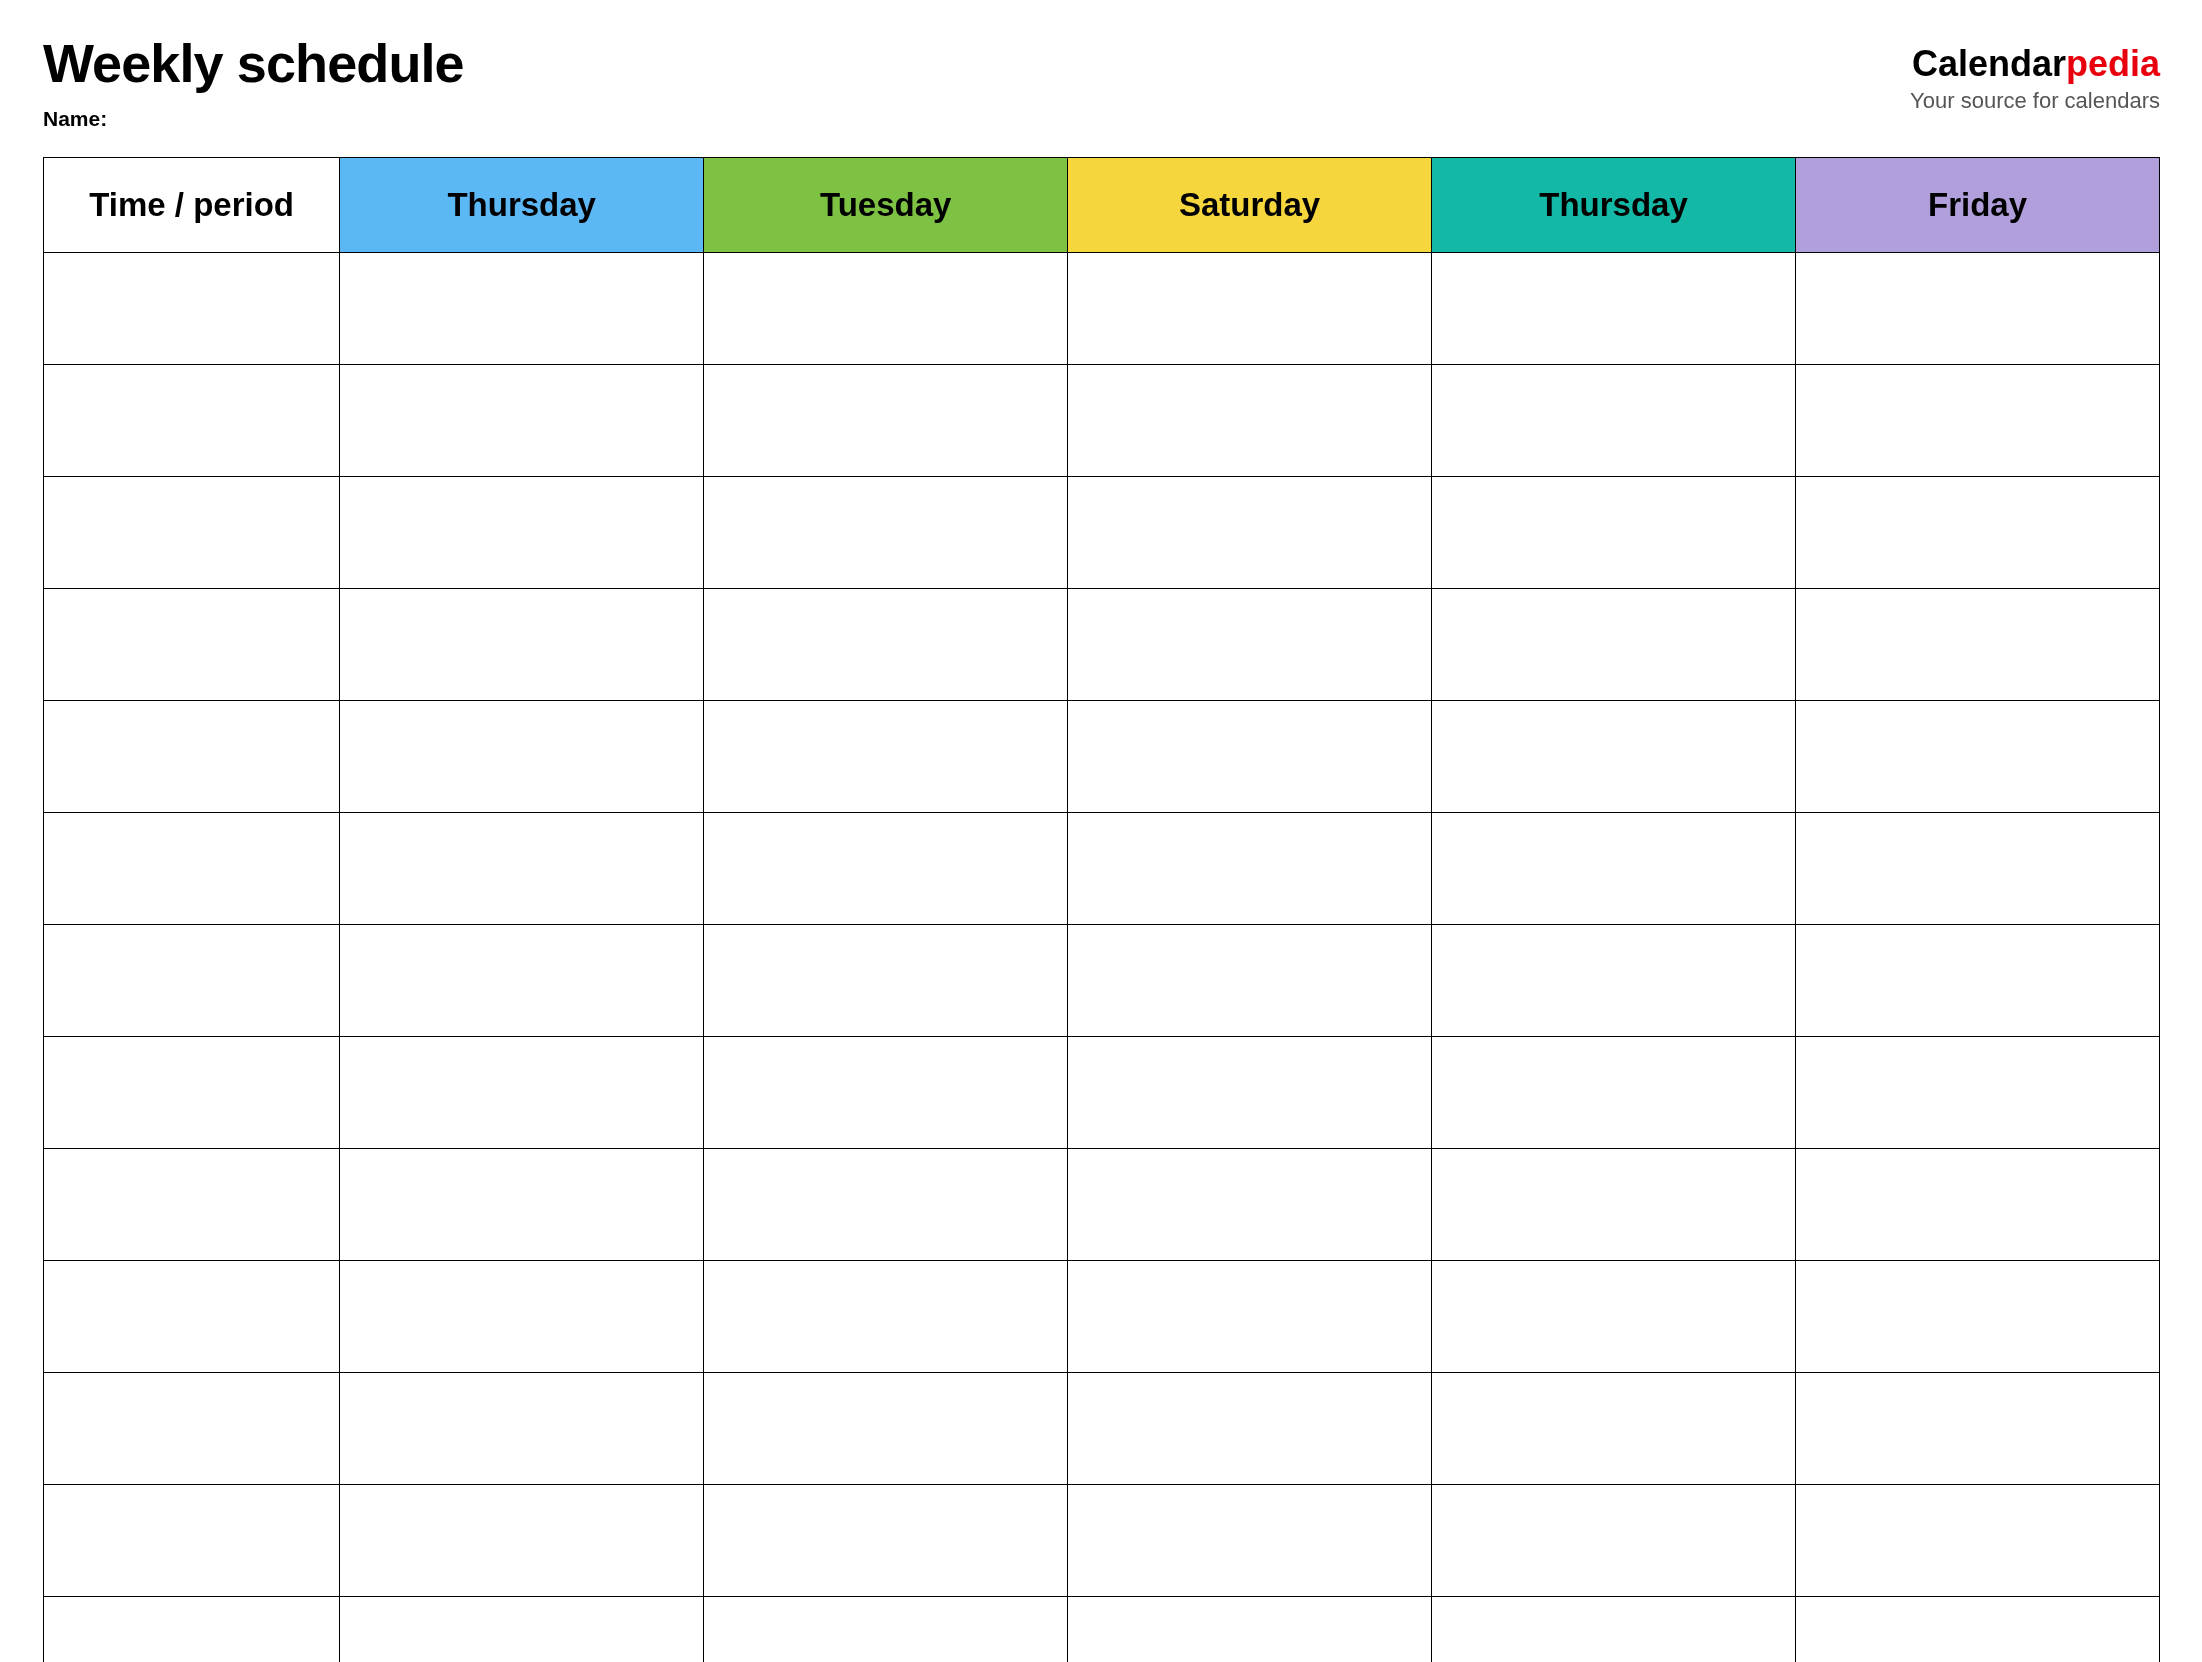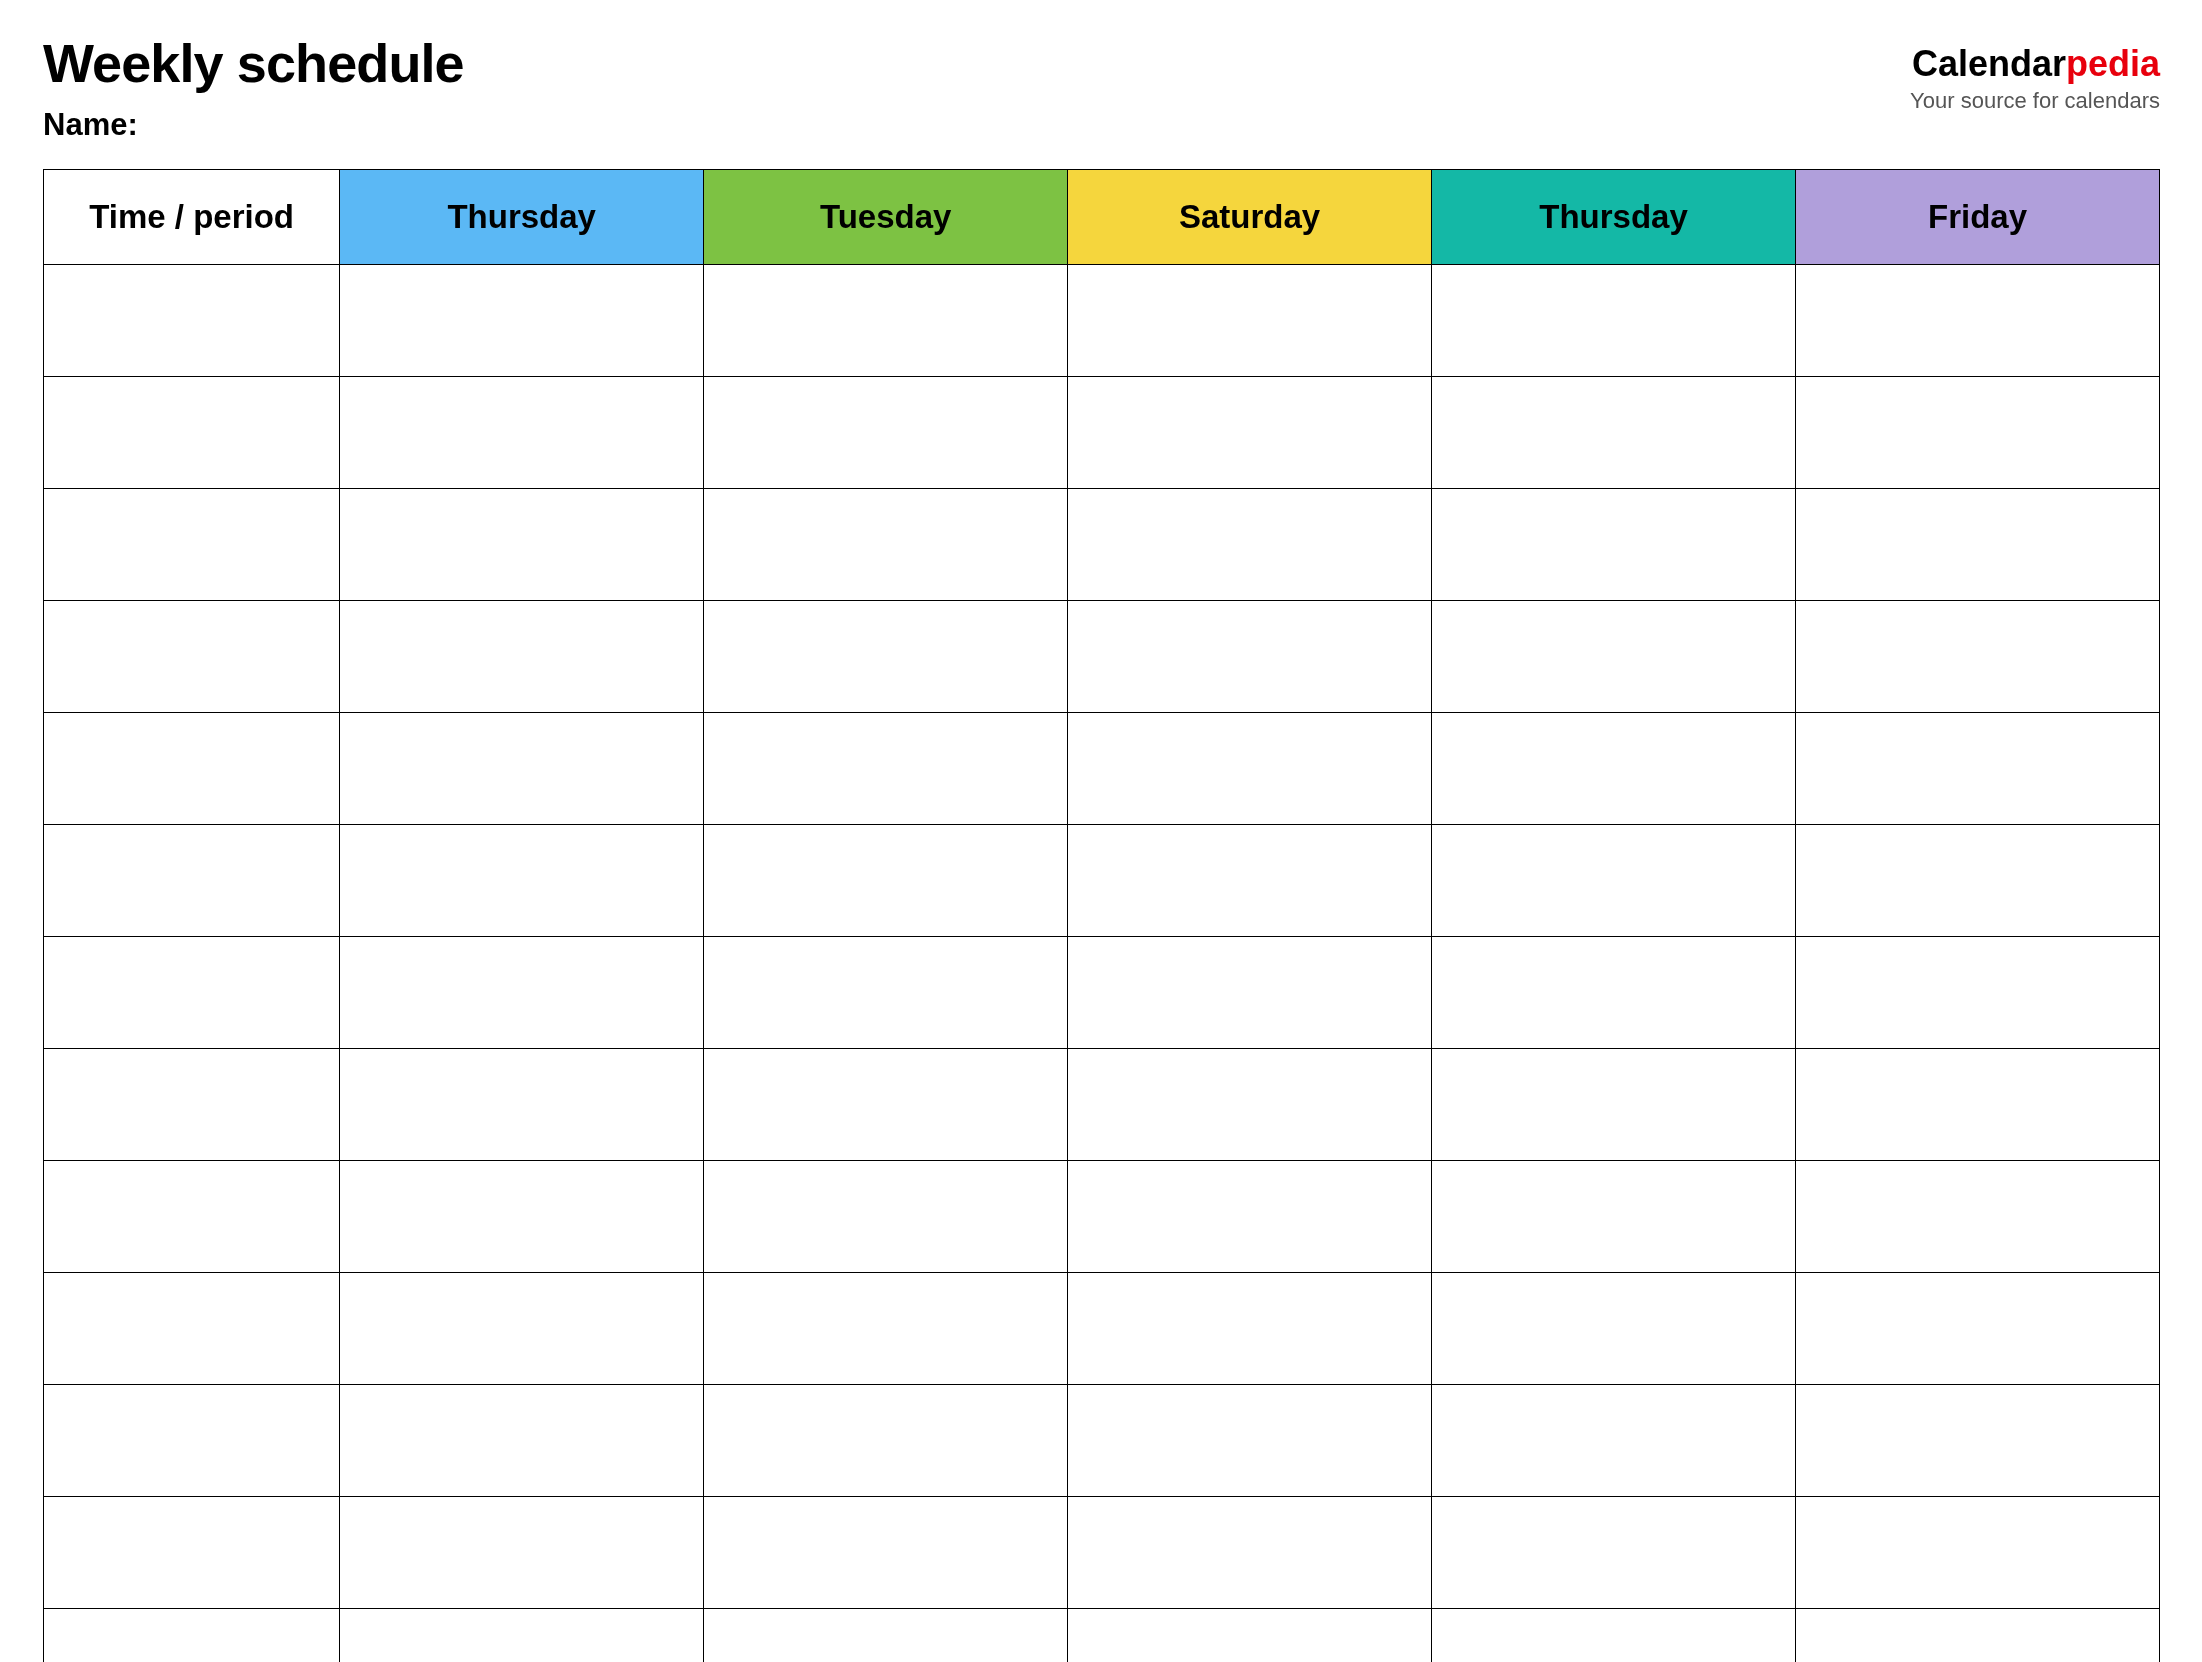--- a/index.html
+++ b/index.html
@@ -30,21 +30,21 @@
 
     .page-title {
       font-size: 54px;
       font-weight: bold;
       color: #000000;
       line-height: 1.1;
       letter-spacing: -0.9px;
     }
 
     .name-label {
-      font-size: 31px;
+      font-size: 21px;
       font-weight: bold;
       color: #000000;
       margin-top: 13.8px;
     }
 
     .logo-area {
       display: flex;
       flex-direction: column;
       align-items: flex-end;
       padding-top: 8.6px;

